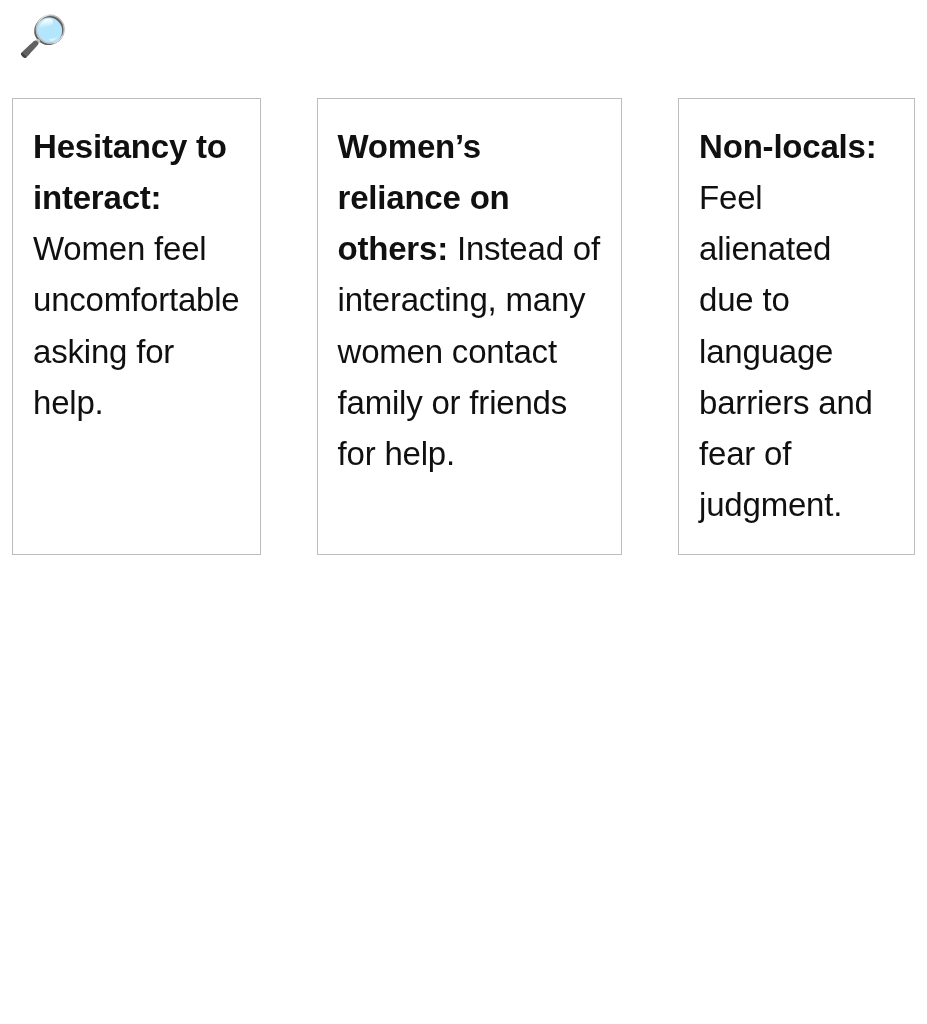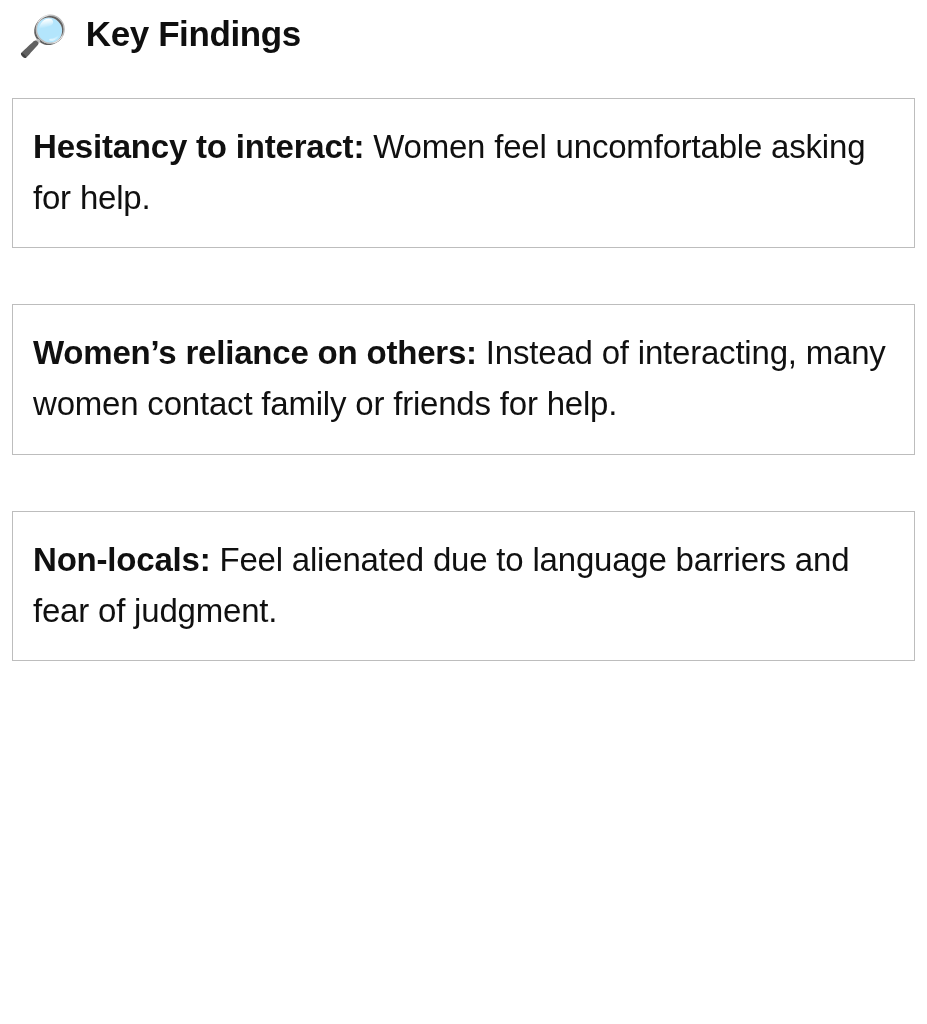--- a/index.html
+++ b/index.html
@@ -34,21 +34,21 @@
     color: #1a1a1a;
   }
   .heading .title {
     font-size: 35px;
     font-weight: 700;
     letter-spacing: -0.4px;
     color: #0f0f0f;
   }
   .cards {
     display: flex;
-    flex-direction: column;
+    flex-direction: row;
     gap: 56px;
   }
   .card {
     border: 1px solid #bdbdbd;
     background: #ffffff;
     box-sizing: border-box;
     padding: 22px 20px 24px 20px;
   }
   .card p {
     margin: 0;
@@ -61,21 +61,20 @@
     font-weight: 700;
   }
 </style>
 </head>
 <body>
 
 <div class="page">
 
   <div class="heading">
     <span class="glyph">🔎</span>
-    <span class="title">Key Findings</span>
   </div>
 
   <div class="cards">
 
     <div class="card">
       <p><span class="lead">Hesitancy to interact:</span><span> Women feel uncomfortable asking for help.</span></p>
     </div>
 
 
     <div class="card">

